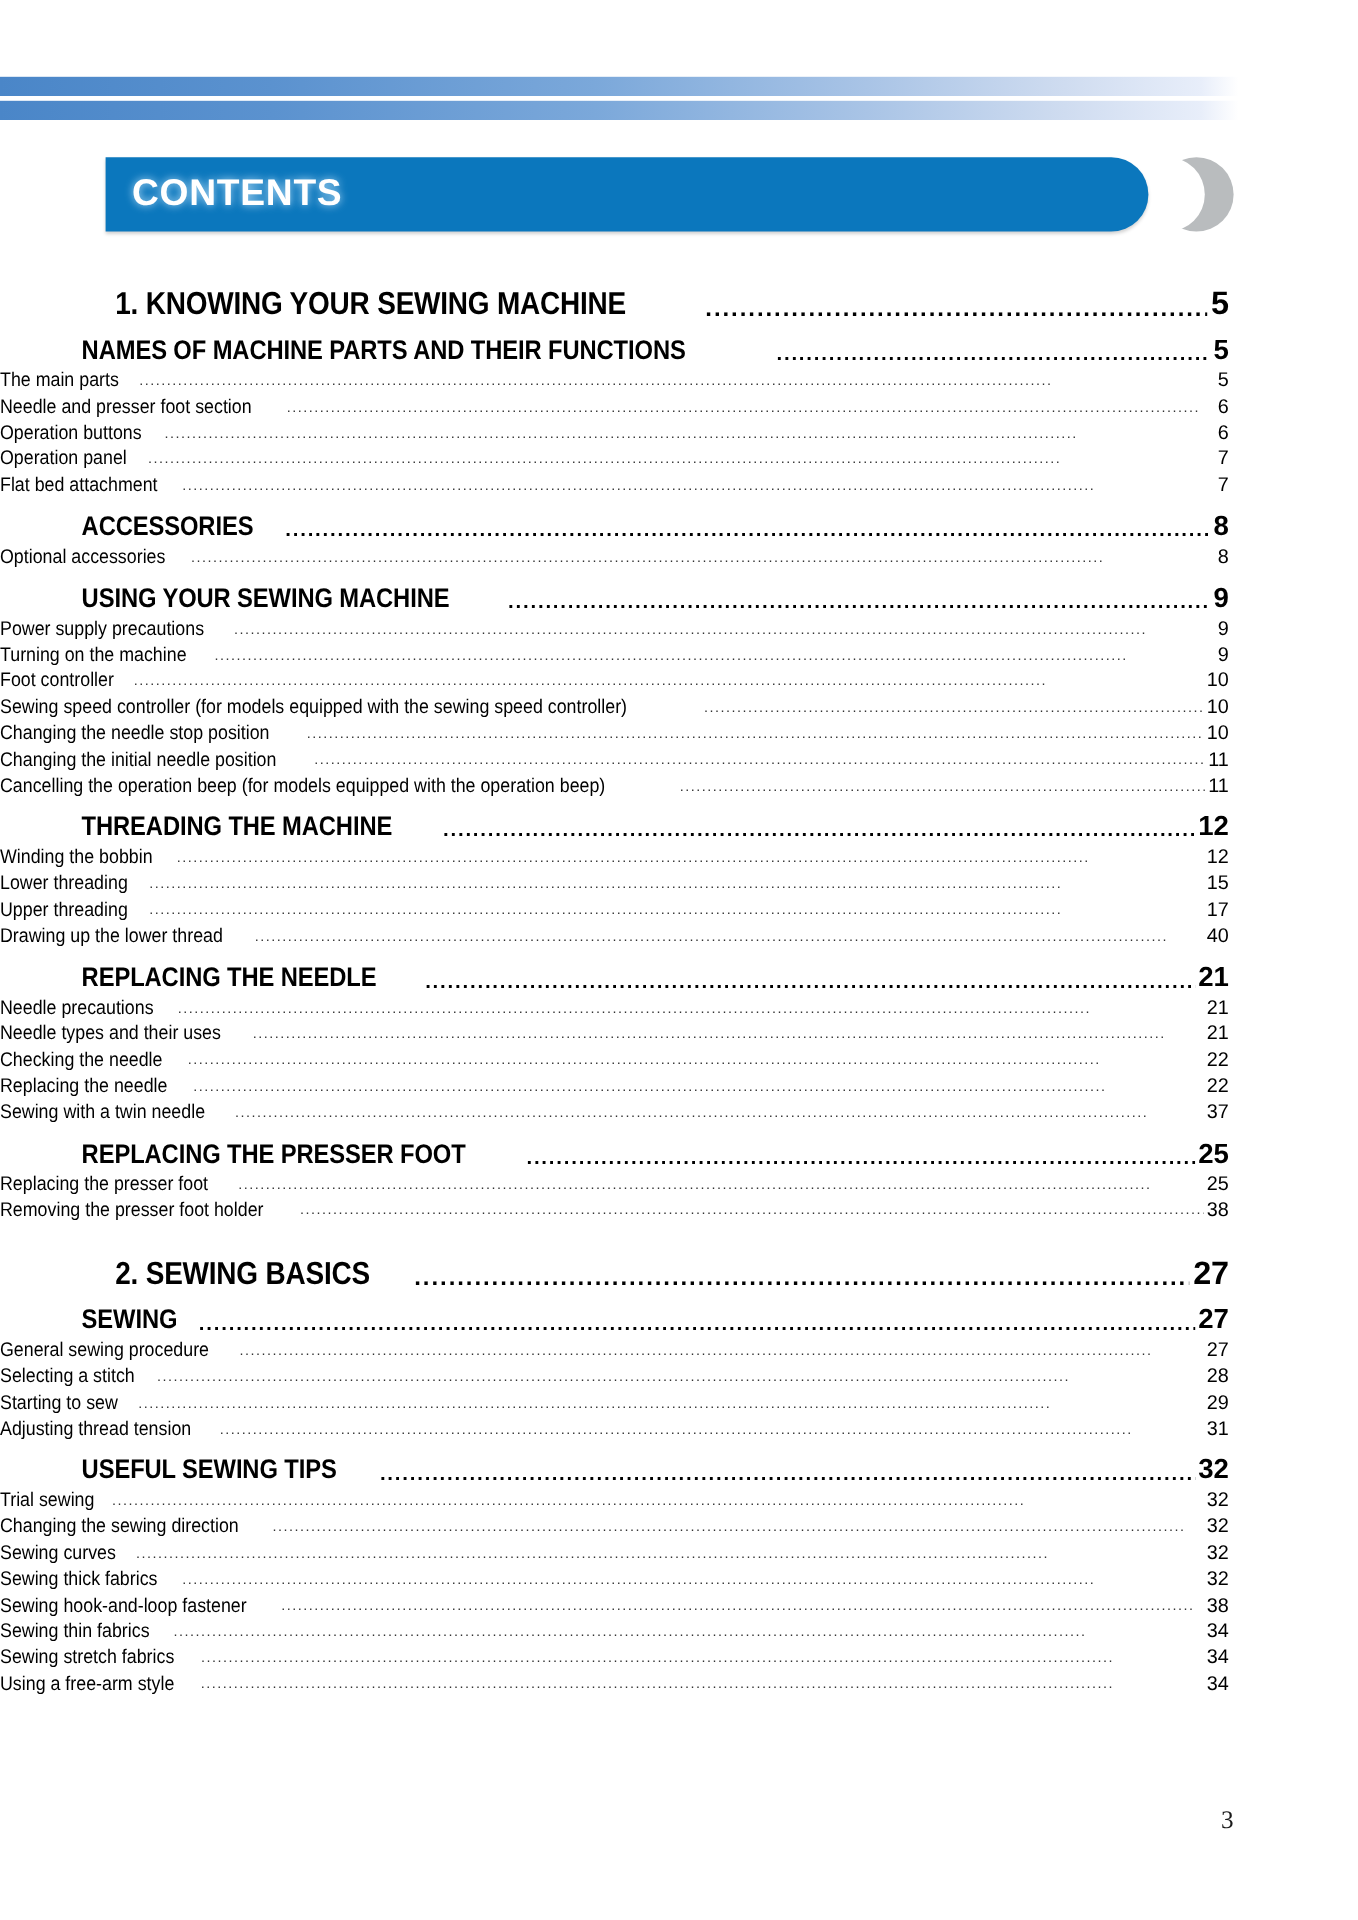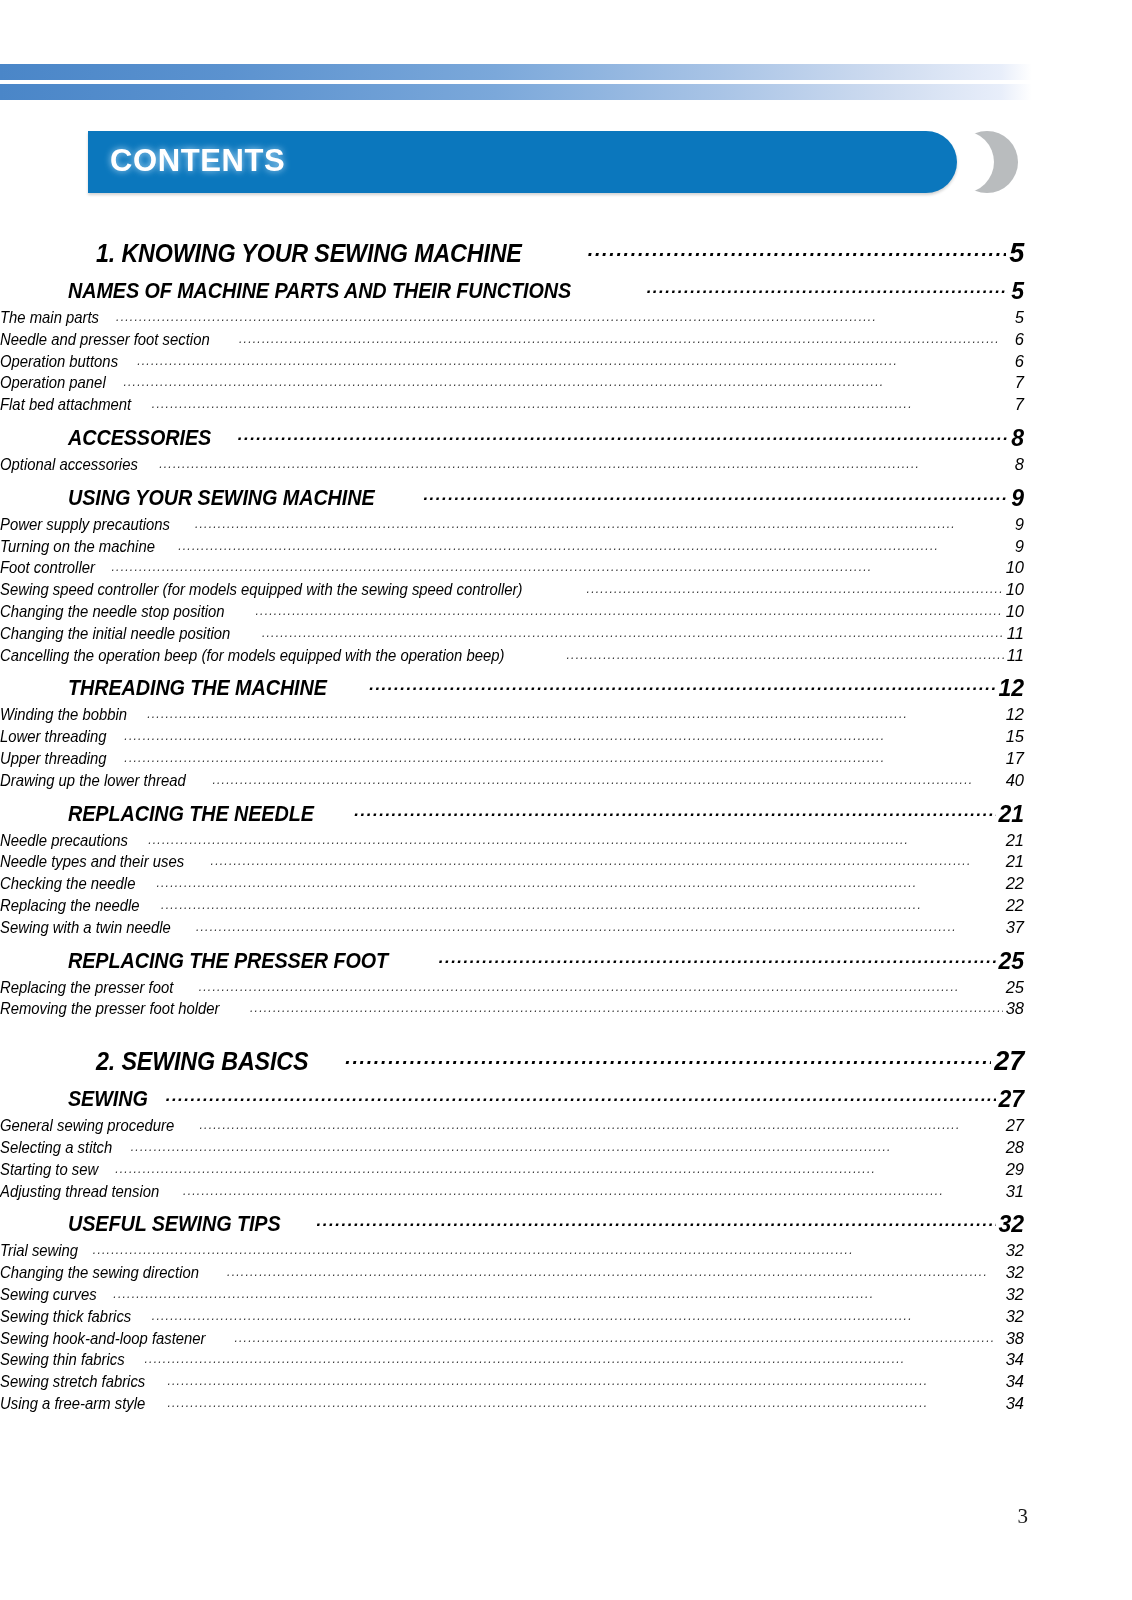--- a/index.html
+++ b/index.html
@@ -42,20 +42,21 @@
   .bar-top { top: 0px; }
   .bar-bottom { top: 20px; }
 
   
   .banner-wrap {
     position: absolute;
     left: 88px;
     top: 131px;
     width: 930px;
     height: 62px;
+    padding-left: 10px;
   }
   .banner-circle-gray {
     position: absolute;
     right: 0px;
     top: 0px;
     width: 62px;
     height: 62px;
     border-radius: 50%;
     background: #b9bcbe;
   }
@@ -92,24 +93,23 @@
 
   
   .toc {
     position: absolute;
     left: 0;
     top: 238px;
     width: 1132px;
   }
   .toc-row {
     display: flex;
-    align-items: flex-start;
+    align-items: flex-end;
     width: 100%;
     box-sizing: border-box;
-    font-style: italic;
   }
   .toc-label {
     white-space: nowrap;
     flex: 0 0 auto;
   }
   .toc-leader {
     flex: 1 1 auto;
     min-width: 8px;
     overflow: hidden;
     white-space: nowrap;

